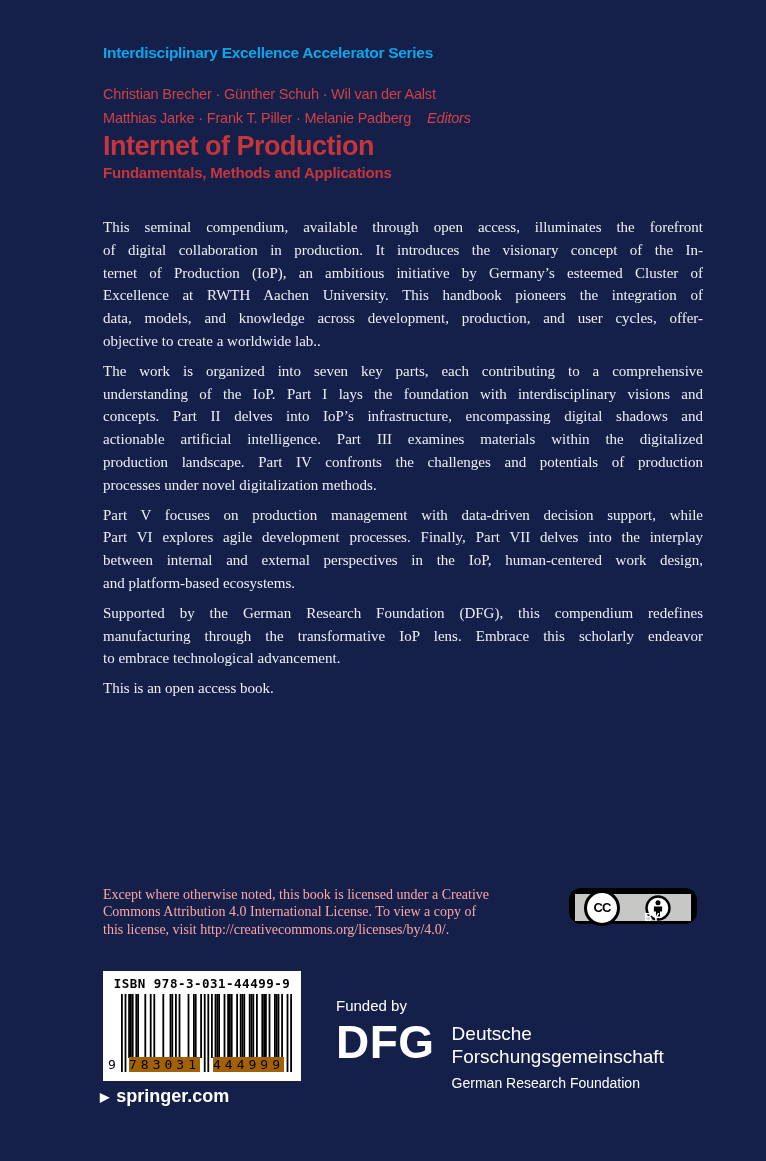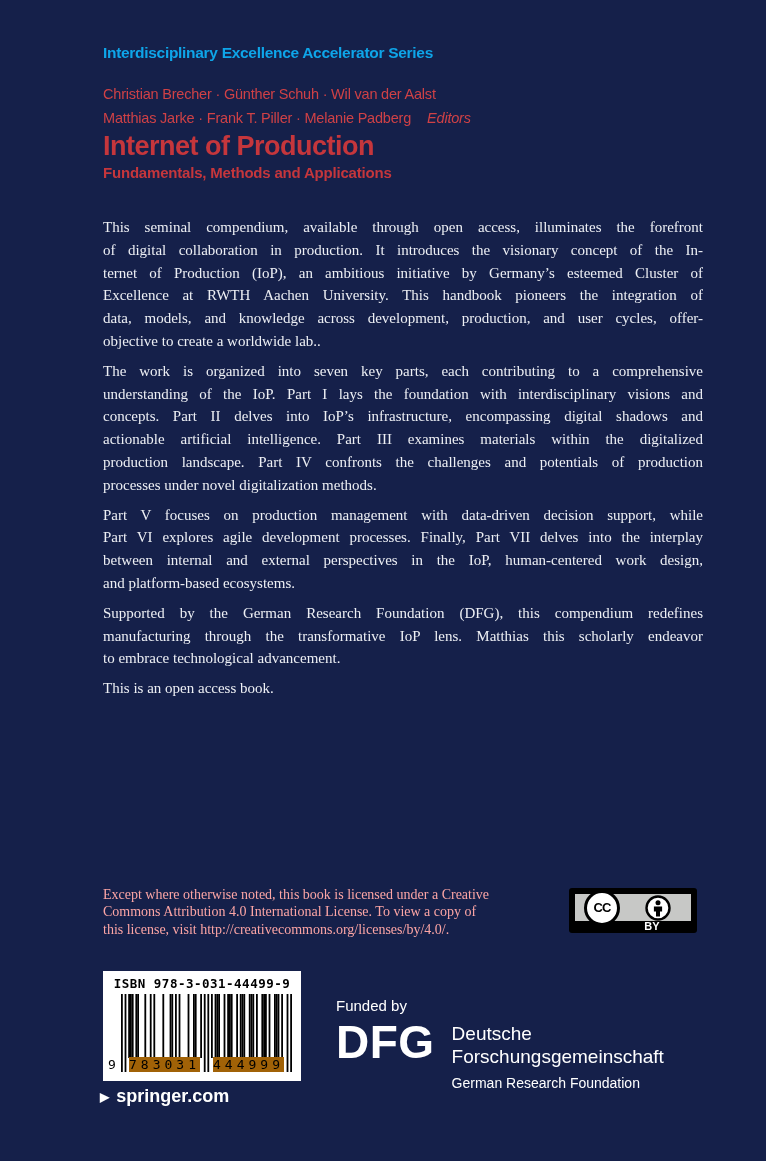--- a/index.html
+++ b/index.html
@@ -15,21 +15,21 @@
   
   .synopsis{position:absolute;left:103px;top:216px;width:600px;color:#edeff4;
             font-family:"Liberation Serif",serif;font-size:15px;}
   .para{margin:0 0 7px 0;}
   .jline{line-height:22.8px;text-align:justify;text-align-last:justify;}
   .jline.last{text-align-last:left;}
   
   .license{position:absolute;left:103px;top:886px;width:460px;color:#fca5a5;
            font-family:"Liberation Serif",serif;font-size:14px;}
   .lline{line-height:17.4px;}
-  .cc-badge{position:absolute;left:569px;top:888px;width:128px;height:45px;background:#000;border-radius:3px;}
+  .cc-badge{position:absolute;left:569px;top:888px;width:128px;height:36px;background:#000;border-radius:12px;}
   .cc-gray{position:absolute;left:6px;right:6px;top:6px;height:27px;background:#c7c8c6;
            display:flex;align-items:center;}
   .cc-circle{width:30px;height:30px;border-radius:50%;background:#fff;border:3px solid #000;
              margin-left:9px;display:flex;align-items:center;justify-content:center;
              font-weight:bold;font-size:13px;color:#000;letter-spacing:-1px;flex:0 0 auto;}
   .person-circle{margin-left:24px;flex:0 0 auto;display:block;}
   .cc-by{position:absolute;bottom:0px;left:70px;width:26px;height:13px;text-align:center;
          color:#fff;font-weight:bold;font-size:11px;line-height:13px;}
   
   .isbn-box{position:absolute;left:103px;top:971px;width:198px;height:110px;background:#ffffff;}
@@ -88,21 +88,21 @@
         <div class="jline last">processes under novel digitalization methods.</div>
       </div>
       <div class="para">
         <div class="jline">Part V focuses on production management with data-driven decision support, while</div>
         <div class="jline">Part VI explores agile development processes. Finally, Part VII delves into the interplay</div>
         <div class="jline">between internal and external perspectives in the IoP, human-centered work design,</div>
         <div class="jline last">and platform-based ecosystems.</div>
       </div>
       <div class="para">
         <div class="jline">Supported by the German Research Foundation (DFG), this compendium redefines</div>
-        <div class="jline">manufacturing through the transformative IoP lens. Matthias this scholarly endeavor</div>
+        <div class="jline">manufacturing through the transformative IoP lens. Embrace this scholarly endeavor</div>
         <div class="jline last">to embrace technological advancement.</div>
       </div>
       <div class="para">
         <div class="jline last">This is an open access book.</div>
       </div>
     </div>
 
   <div class="license">
       <div class="lline">Except where otherwise noted, this book is licensed under a Creative</div>
       <div class="lline">Commons Attribution 4.0 International License. To view a copy of</div>

